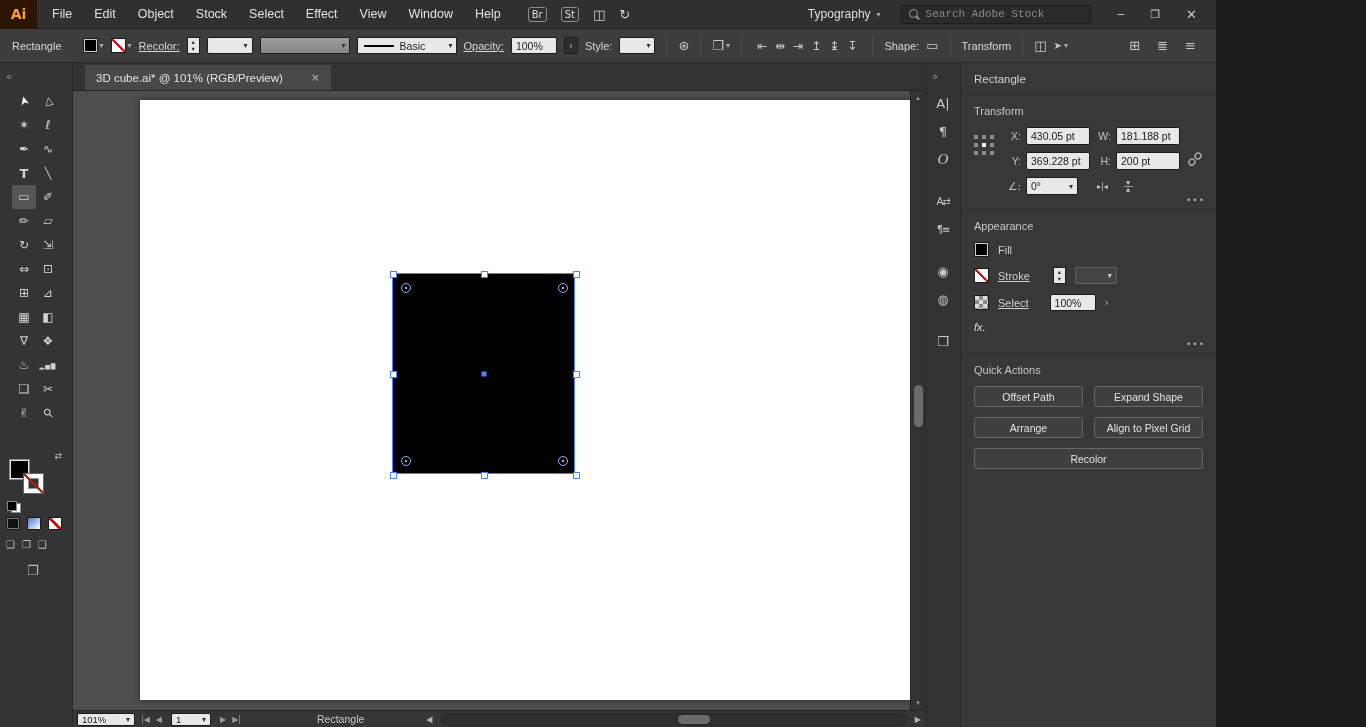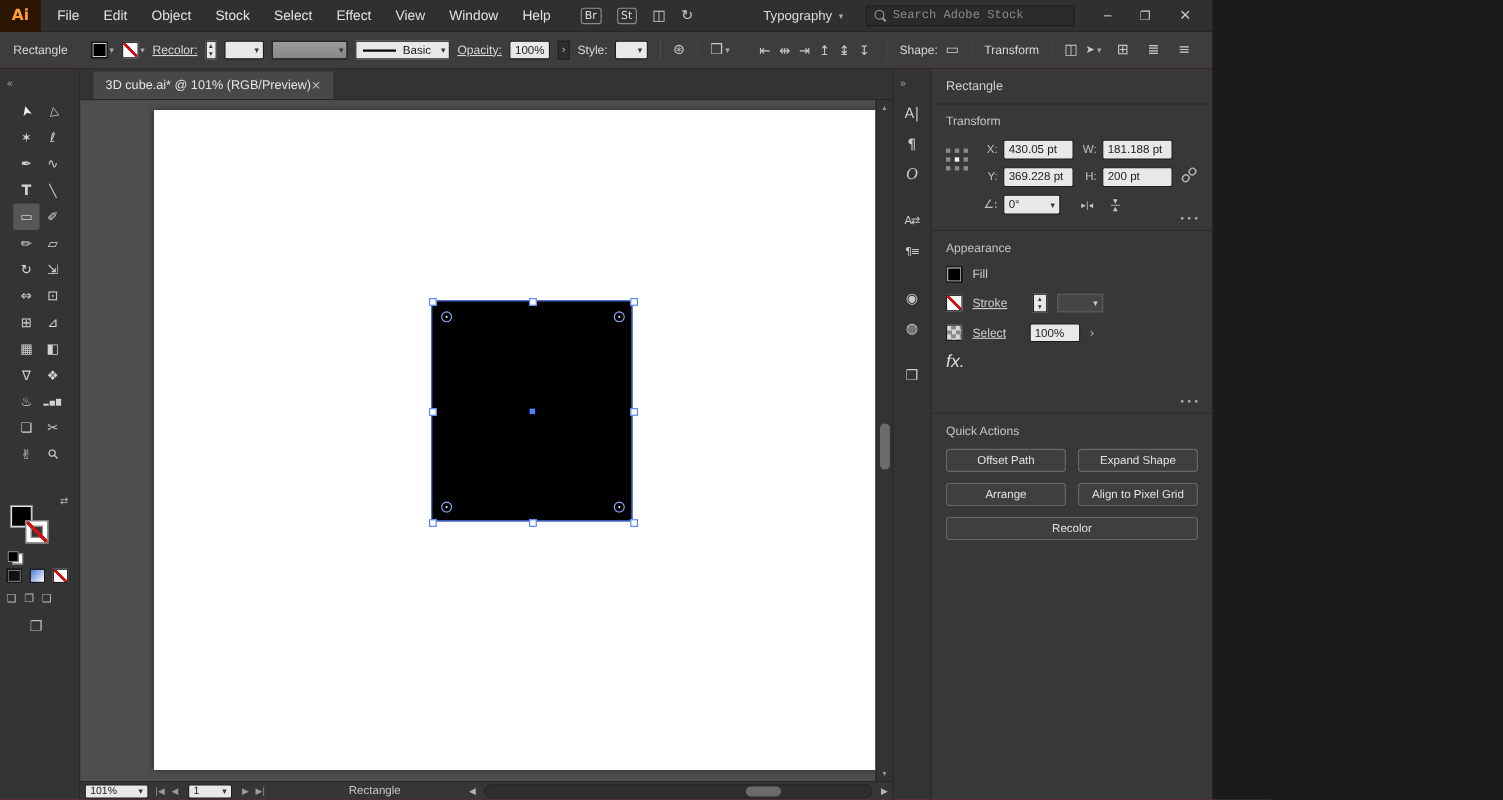--- a/index.html
+++ b/index.html
@@ -1,19 +1,19 @@
 <!DOCTYPE html>
 <html style="--sel: #4e80ff;"><head>
 <meta charset="utf-8">
 <style>
   *{box-sizing:border-box;margin:0;padding:0}
   html,body{background:#1b1b1b}
   body{font-family:"Liberation Sans","DejaVu Sans",sans-serif;-webkit-font-smoothing:antialiased}
   .glyph{font-family:"DejaVu Sans",sans-serif}
-  .app{position:relative;width:1102px;height:727px;background:#be185d;overflow:hidden;color:#d8d8d8;user-select:none}
+  .app{position:relative;width:1216px;height:727px;background:#6d28d9;overflow:hidden;color:#d8d8d8;user-select:none}
 
   
   .menubar{position:absolute;top:0;left:0;right:0;height:29px;background:#303030;border-bottom:1px solid #232323;display:flex;align-items:center}
   .logo{width:37px;height:29px;display:flex;align-items:center;justify-content:center;font-size:14px;font-weight:bold}
   .menus{display:flex;align-items:center;margin-left:4px}
   .menu-item{padding:0 11px;font-size:12.5px;color:#e2e2e2;line-height:29px}
   .mbicons{display:flex;align-items:center;margin-left:16px;gap:14px}
   .mb-ic{color:#cccccc;font-size:13px}
   .mb-box{border:1px solid #8d8d8d;border-radius:3px;font-size:10px;padding:1px 3px;color:#ddd}
   .spacer{flex:1}
@@ -81,21 +81,21 @@
   .tri-color{background:#101010;box-shadow:inset 0 0 0 1px #777}
   .tri-grad{background:linear-gradient(135deg,#4a79d8,#ffffff)}
   .tri-none{background:#fff;background-image:linear-gradient(45deg,transparent 42%,#d40f0f 42%,#d40f0f 58%,transparent 58%)}
   .modes{position:absolute;left:6px;top:88px;display:flex;gap:7px}
   .mode{font-size:10px;color:#bbb}
   .screenmode{position:absolute;left:27px;top:112px;font-size:13px;color:#bbb}
 
   
   .docarea{position:absolute;top:63px;left:73px;right:291px;bottom:0;background:#333}
   .tabbar{height:28px;background:#333;border-bottom:1px solid #262626;display:flex;align-items:flex-end}
-  .tab{height:25px;background:#484848;color:#e4e4e4;font-size:11.5px;display:flex;align-items:center;padding:0 11px;gap:0;margin-left:12px}
+  .tab{height:25px;background:#484848;color:#e4e4e4;font-size:11.5px;display:flex;align-items:center;padding:0 11px;gap:28px;margin-left:12px}
   .tabclose{font-size:11px;color:#bbb}
   .canvas{position:absolute;top:28px;left:0;right:15px;bottom:17px;background:#4e4e4e;overflow:hidden}
   .artboard{position:absolute;left:67px;top:9px;width:850px;height:600px;background:#fff;box-shadow:0 0 6px rgba(0,0,0,.45)}
   .shape{position:absolute;left:252px;top:173px;width:183px;height:201px}
   .selbox{position:absolute;left:252px;top:173px;width:183px;height:201px;border:1px solid var(--sel,#4e80ff)}
   .handle{position:absolute;width:7px;height:7px;background:#fff;border:1px solid var(--sel,#4e80ff)}
   .cwidget{position:absolute;width:10px;height:10px;border:1px solid #8fb0ff;border-radius:50%}
   .cwidget::after{content:"";position:absolute;left:3px;top:3px;width:2px;height:2px;background:#dce6ff;border-radius:50%}
   .centerpt{position:absolute;left:50%;top:50%;width:5px;height:5px;transform:translate(-50%,-50%);background:var(--sel,#4e80ff)}
   .vscroll{position:absolute;top:28px;right:0;bottom:17px;width:15px;background:#333;border-left:1px solid #262626;text-align:center}
@@ -141,21 +141,21 @@
   .flipv{transform:rotate(90deg);margin-left:10px}
   .linkic{align-self:center;flex:none}
   .more{position:absolute;right:11px;bottom:4px;color:#aaa;font-size:9px;letter-spacing:1px}
   .arow{display:flex;align-items:center;gap:9px;margin-bottom:10px;font-size:11px;color:#cfcfcf}
   .alink{text-decoration:underline}
   .a-stepper{margin-left:14px}
   .sdd{width:42px;height:17px;background:#454545;border:1px solid #5e5e5e;display:inline-flex;align-items:center;justify-content:flex-end;padding-right:4px}
   .sdd .dd{color:#ccc}
   .ofld{width:46px;height:17px;margin-left:12px}
   .chev{color:#bbb;font-size:11px}
-  .fxrow{font-size:16px;font-style:italic;color:#ddd;margin-top:2px;margin-bottom:22px}
+  .fxrow{font-size:11px;font-style:italic;color:#ddd;margin-top:2px;margin-bottom:6px}
   .qagrid{display:grid;grid-template-columns:1fr 1fr;gap:10px 11px;margin-top:4px}
   .qbtn{height:21px;background:#3f3f3f;border:1px solid #686868;border-radius:3px;color:#e2e2e2;font-size:10.5px;font-family:inherit}
   .qwide{grid-column:1/3}
 </style>
 </head>
 <body>
 
 <div class="app" data-name="illustrator-app">
 
   <div class="menubar" data-name="menu-bar">

